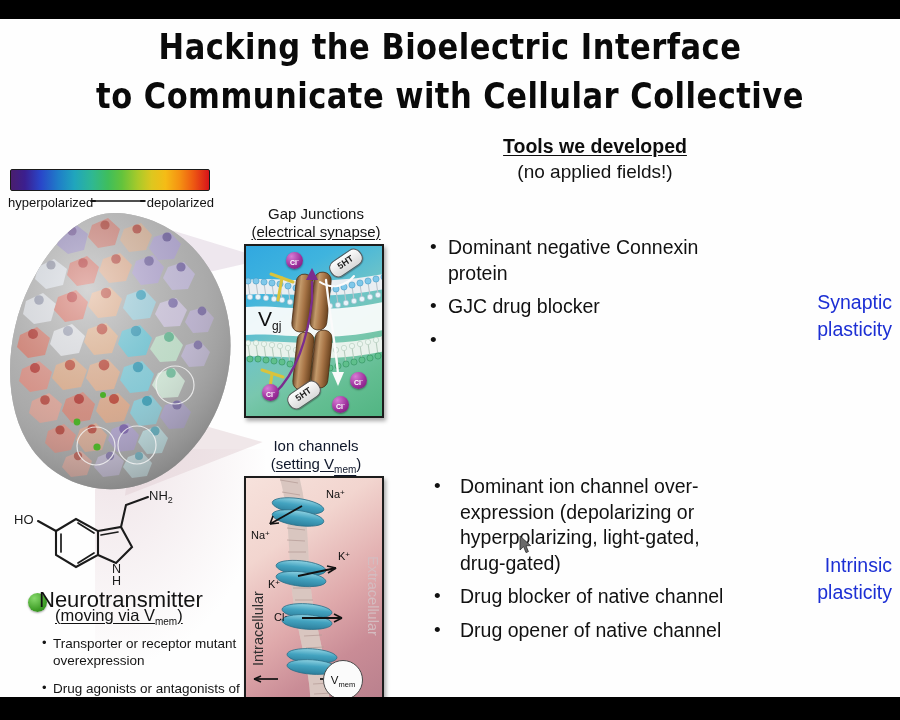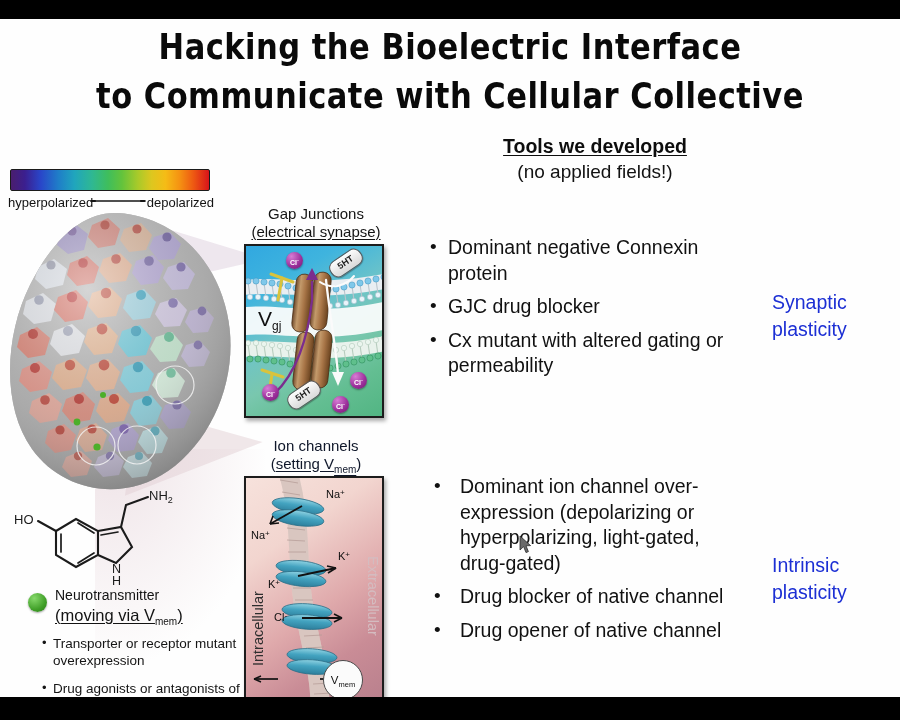--- a/index.html
+++ b/index.html
@@ -26,21 +26,21 @@
 
   .blist{position:absolute;}
   .bi{position:relative;font-size:19.5px;color:#111;line-height:25.5px;
      margin-bottom:8px;padding-left:20px;}
   .bi .dot{position:absolute;left:2px;top:-1px;font-size:19px;line-height:25.5px;}
   #list-synaptic{left:428px;top:216px;width:320px;}
   #list-intrinsic{left:428px;top:455px;width:320px;}
   #list-intrinsic .bi{padding-left:32px;}
   #list-intrinsic .bi .dot{left:6px;}
 
-  .plast{position:absolute;width:120px;text-align:left;color:#1c2fd4;
+  .plast{position:absolute;width:120px;text-align:right;color:#1c2fd4;
      font-size:19.5px;line-height:27px;}
   #plast-syn{left:772px;top:270px;}
   #plast-int{left:772px;top:496px;margin-top:37px;}
 
   
   #nn-title{position:absolute;left:8px;top:124px;width:216px;text-align:center;
      font-size:18.5px;color:#121212;}
   #cbar{position:absolute;left:10px;top:150px;width:198px;height:20px;
      border:1.6px solid #1b1b1b;border-radius:2px;
      background:linear-gradient(to right,#4a1e6e 0%,#3b1f8f 7%,#2946c9 15%,
@@ -65,21 +65,21 @@
      background:radial-gradient(ellipse at 10% 0%,rgba(226,205,212,0.55),rgba(255,255,255,0) 72%);}
 
   
   #sero{position:absolute;left:8px;top:468px;width:210px;height:118px;}
 
   
   #ntlegend{position:absolute;left:28px;top:568px;width:210px;}
   #ntdot{position:absolute;left:0px;top:6px;width:19px;height:19px;border-radius:50%;
      background:radial-gradient(circle at 33% 28%,#86d96b,#3f9e27 62%,#2d7a1c);
      box-shadow:0 1px 2px rgba(0,0,0,.35);}
-  #ntlegend .nl1{position:absolute;left:27px;top:0px;font-size:14px;color:#131313;}
+  #ntlegend .nl1{position:absolute;left:11px;top:0px;font-size:22px;color:#131313;}
   #ntlegend .nl2{position:absolute;left:27px;top:19px;font-size:16.5px;color:#131313;
      text-decoration:underline;text-underline-offset:2px;}
   #ntlegend .nl2 .nu{text-decoration:none;}
   #nt-bul{position:absolute;left:14px;top:48px;width:200px;}
   #nt-bul .b{position:relative;font-size:13.5px;color:#151515;line-height:17px;
      padding-left:11px;margin-bottom:11px;}
   #nt-bul .b .d{position:absolute;left:0;top:-1px;font-size:13px;}
 
   
   #gj-cap{position:absolute;left:240px;top:186px;width:152px;text-align:center;font-size:15px;color:#141414;line-height:17.5px;}
@@ -655,21 +655,21 @@
     </div>
 
     <div id="tools-head">
       <div class="h1">Tools we developed</div>
       <div class="h2">(no applied fields!)</div>
     </div>
 
     <div class="blist" id="list-synaptic">
       <div class="bi"><span class="dot">•</span><span>Dominant negative Connexin protein</span></div>
       <div class="bi"><span class="dot">•</span><span>GJC drug blocker</span></div>
-      <div class="bi"><span class="dot">•</span><span>Cx mutant with altered gating or permeability</span></div>
+      <div class="bi"><span class="dot">•</span></div>
     </div>
     <div class="plast" id="plast-syn">
       <div>Synaptic</div>
       <div>plasticity</div>
     </div>
 
     <div class="blist" id="list-intrinsic">
       <div class="bi"><span class="dot">•</span><span>Dominant ion channel over-expression (depolarizing or hyperpolarizing, light-gated, drug-gated)</span></div>
       <div class="bi"><span class="dot">•</span><span>Drug blocker of native channel</span></div>
       <div class="bi"><span class="dot">•</span><span>Drug opener of native channel</span></div>

